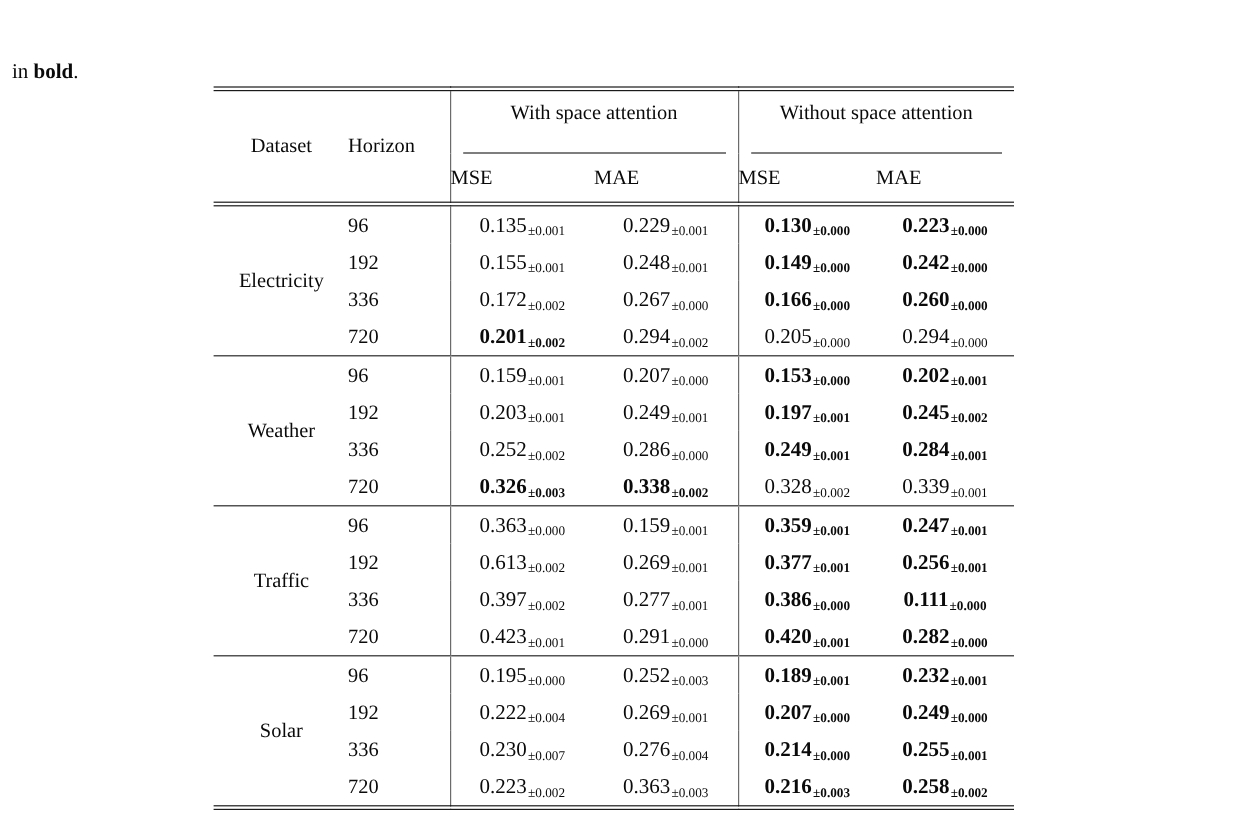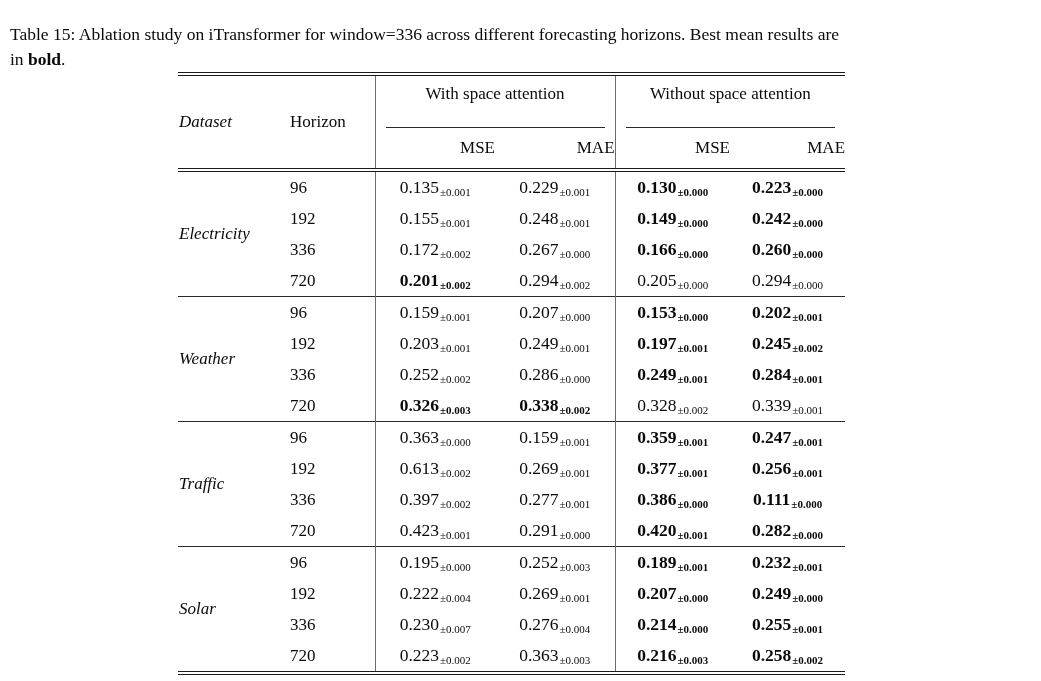--- a/index.html
+++ b/index.html
@@ -35,51 +35,50 @@
     padding: 0;
     font-weight: normal;
     font-size: 17px;
     vertical-align: middle;
     white-space: nowrap;
   }
   tr.group-row th { height: 40px; }
   tr.metric-row th { height: 40px; }
   tbody td, tbody th { height: 31px; }
   .dataset-h, th.dataset {
-    text-align: left;
+    text-align: center;
     padding-left: 1px;
-    font-style: italic;
   }
   .horizon-h, td.horizon { text-align: left; }
   .barL { border-left: 1px solid #6b6b6b; }
   th.group { vertical-align: bottom; }
   .grp {
     margin: 0 10px;
     padding: 8px 0 23px 0;
     border-bottom: 1px solid #2a2a2a;
     text-align: center;
     font-size: 17px;
   }
-  th.metric { text-align: right; font-family: Liberation Serif, serif; }
+  th.metric { text-align: left; font-family: Liberation Serif, serif; }
   td.val { text-align: center; }
   td.val .mean { font-size: 17.5px; }
   td.val .sub {
     font-size: 11px;
     position: relative;
     top: 3px;
     margin-left: 1px;
   }
   td.val.bold .mean, td.val.bold .sub { font-weight: bold; }
   b { font-weight: bold; }
 </style>
 </head>
 <body>
 
 <div class="caption">
-  <span>Table 15: Ablation study on iTransformer for window=336 across different forecasting horizons. Best mean results are</span><br>
+  <br>
   <span>in </span><b>bold</b><span>.</span>
 </div>
 
 <div class="table-wrap">
   <table>
     <colgroup>
       <col style="width:112px">
       <col style="width:85px">
       <col style="width:120px">
       <col style="width:120px">

